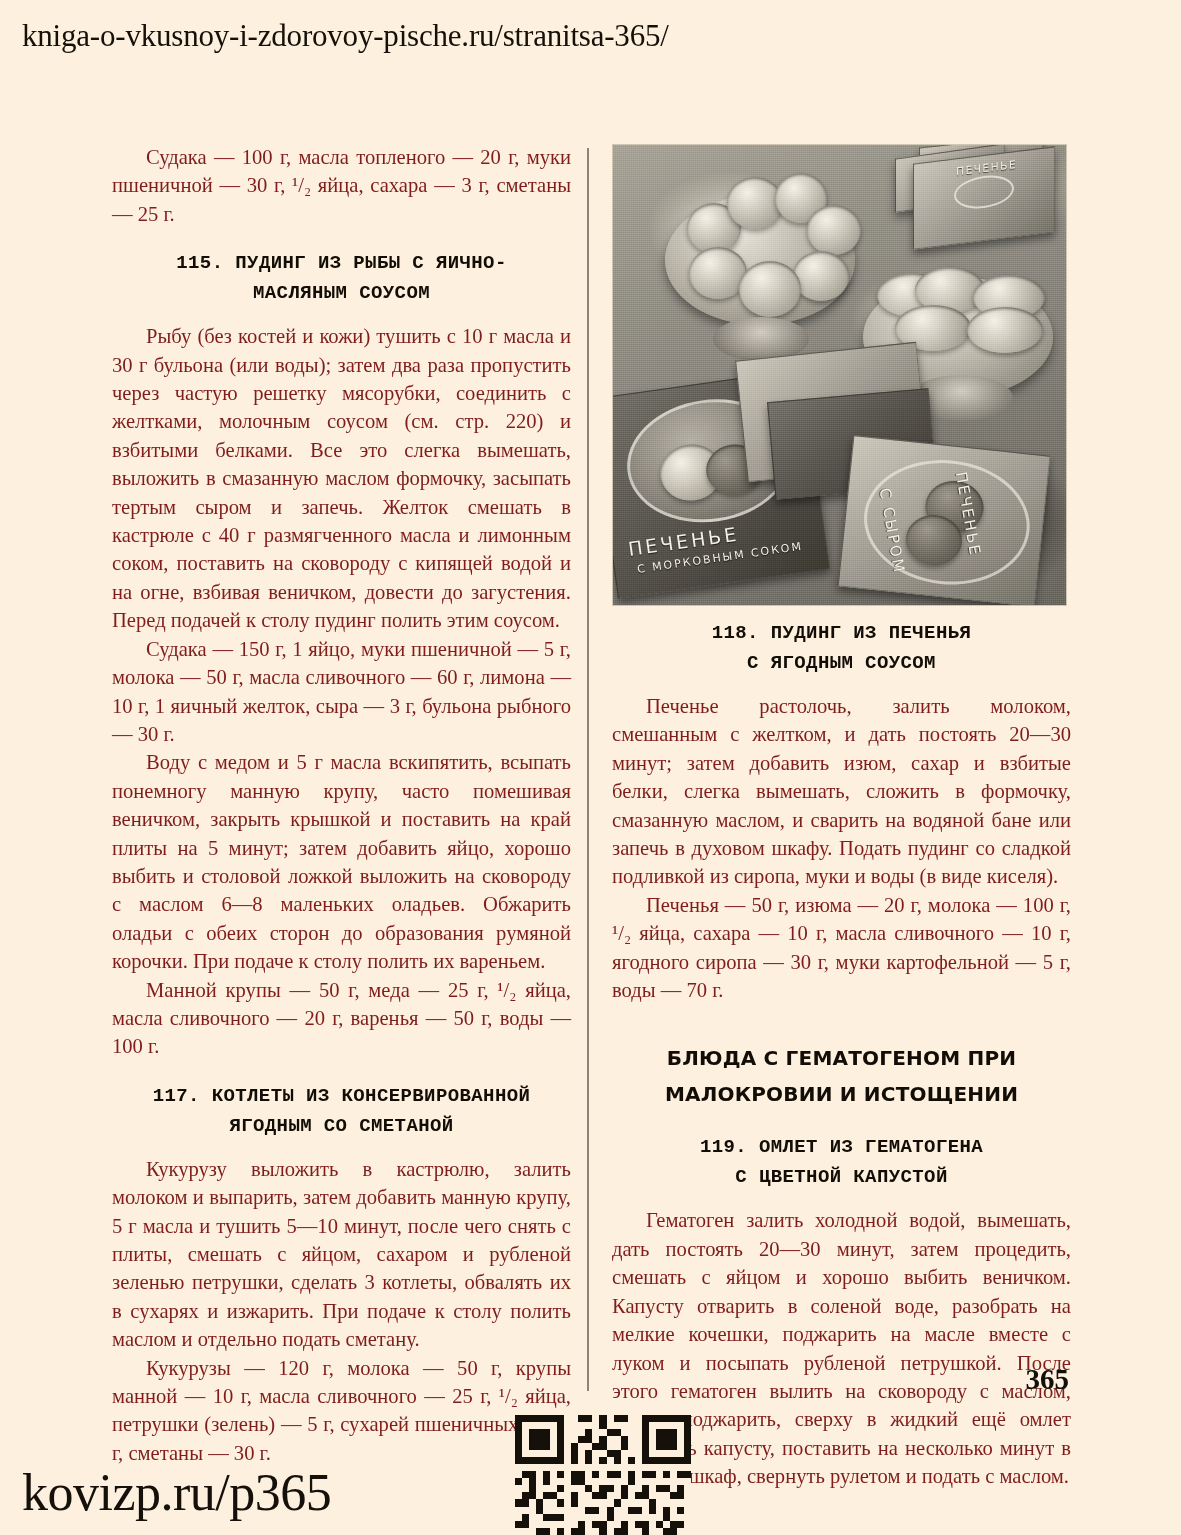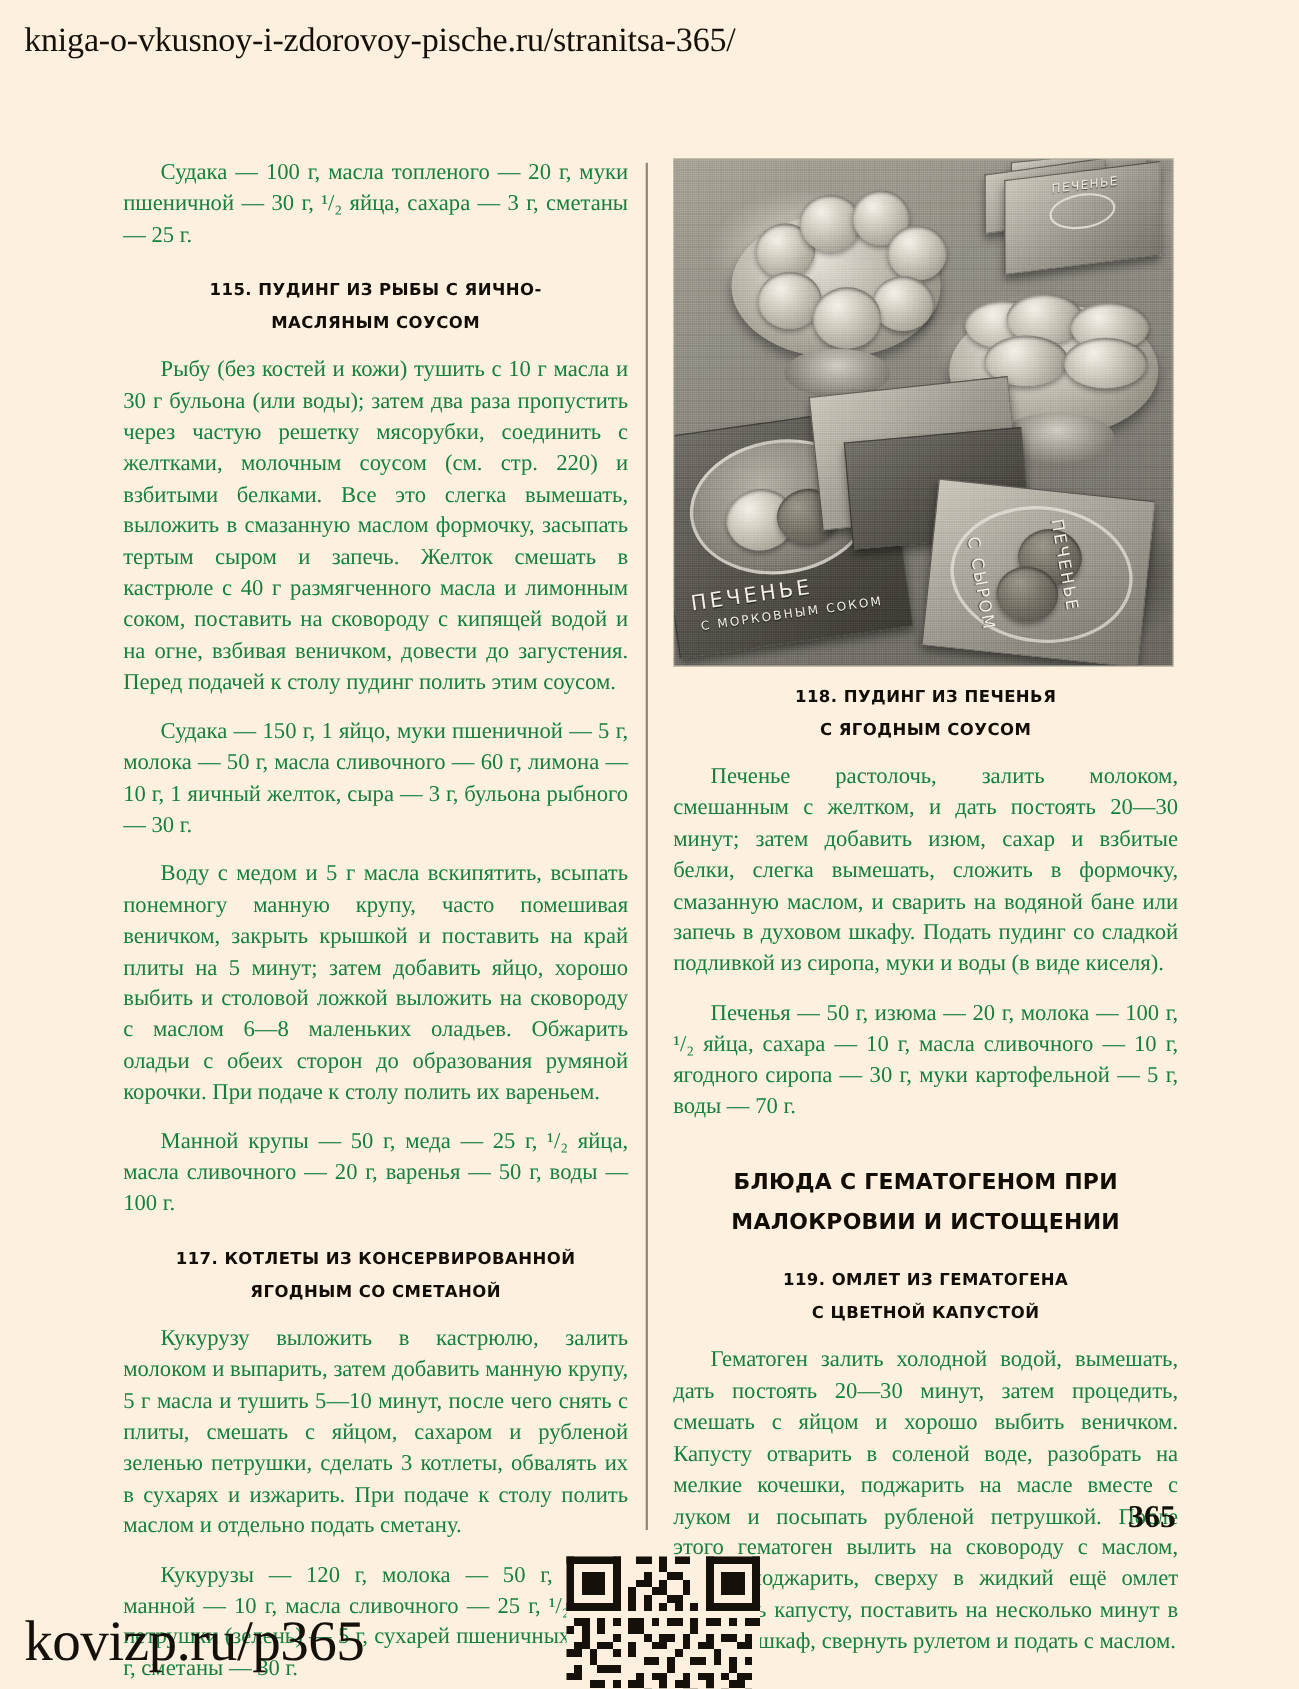--- a/index.html
+++ b/index.html
@@ -49,37 +49,38 @@
   }
 
   
   p.body {
     margin: 0;
     font-size: 20.6px;
     line-height: 28.4px;
     text-align: justify;
     text-indent: 34px;
     hyphens: manual;
-    color: #15803d;
-  }
-  p.body + p.body { margin-top: 16px; }
+    color: #7f1d1d;
+  }
+  p.body + p.body { margin-top: 0; }
 
   h2.recipe-title,
   h2.section-title {
     margin: 0;
     font-family: "DejaVu Sans", "Liberation Sans", sans-serif;
     font-weight: bold;
     text-align: center;
     color: #120d06;
     letter-spacing: .4px;
   }
   h2.recipe-title {
-    font-size: 15px;
+    font-size: 19px;
     line-height: 30px;
     padding: 20px 0 14px 0;
+    font-family: Liberation Mono, monospace;
   }
   h2.section-title {
     font-size: 20px;
     line-height: 36px;
     padding: 36px 0 10px 0;
     letter-spacing: .2px;
   }
 
   
   .photo-wrap {

